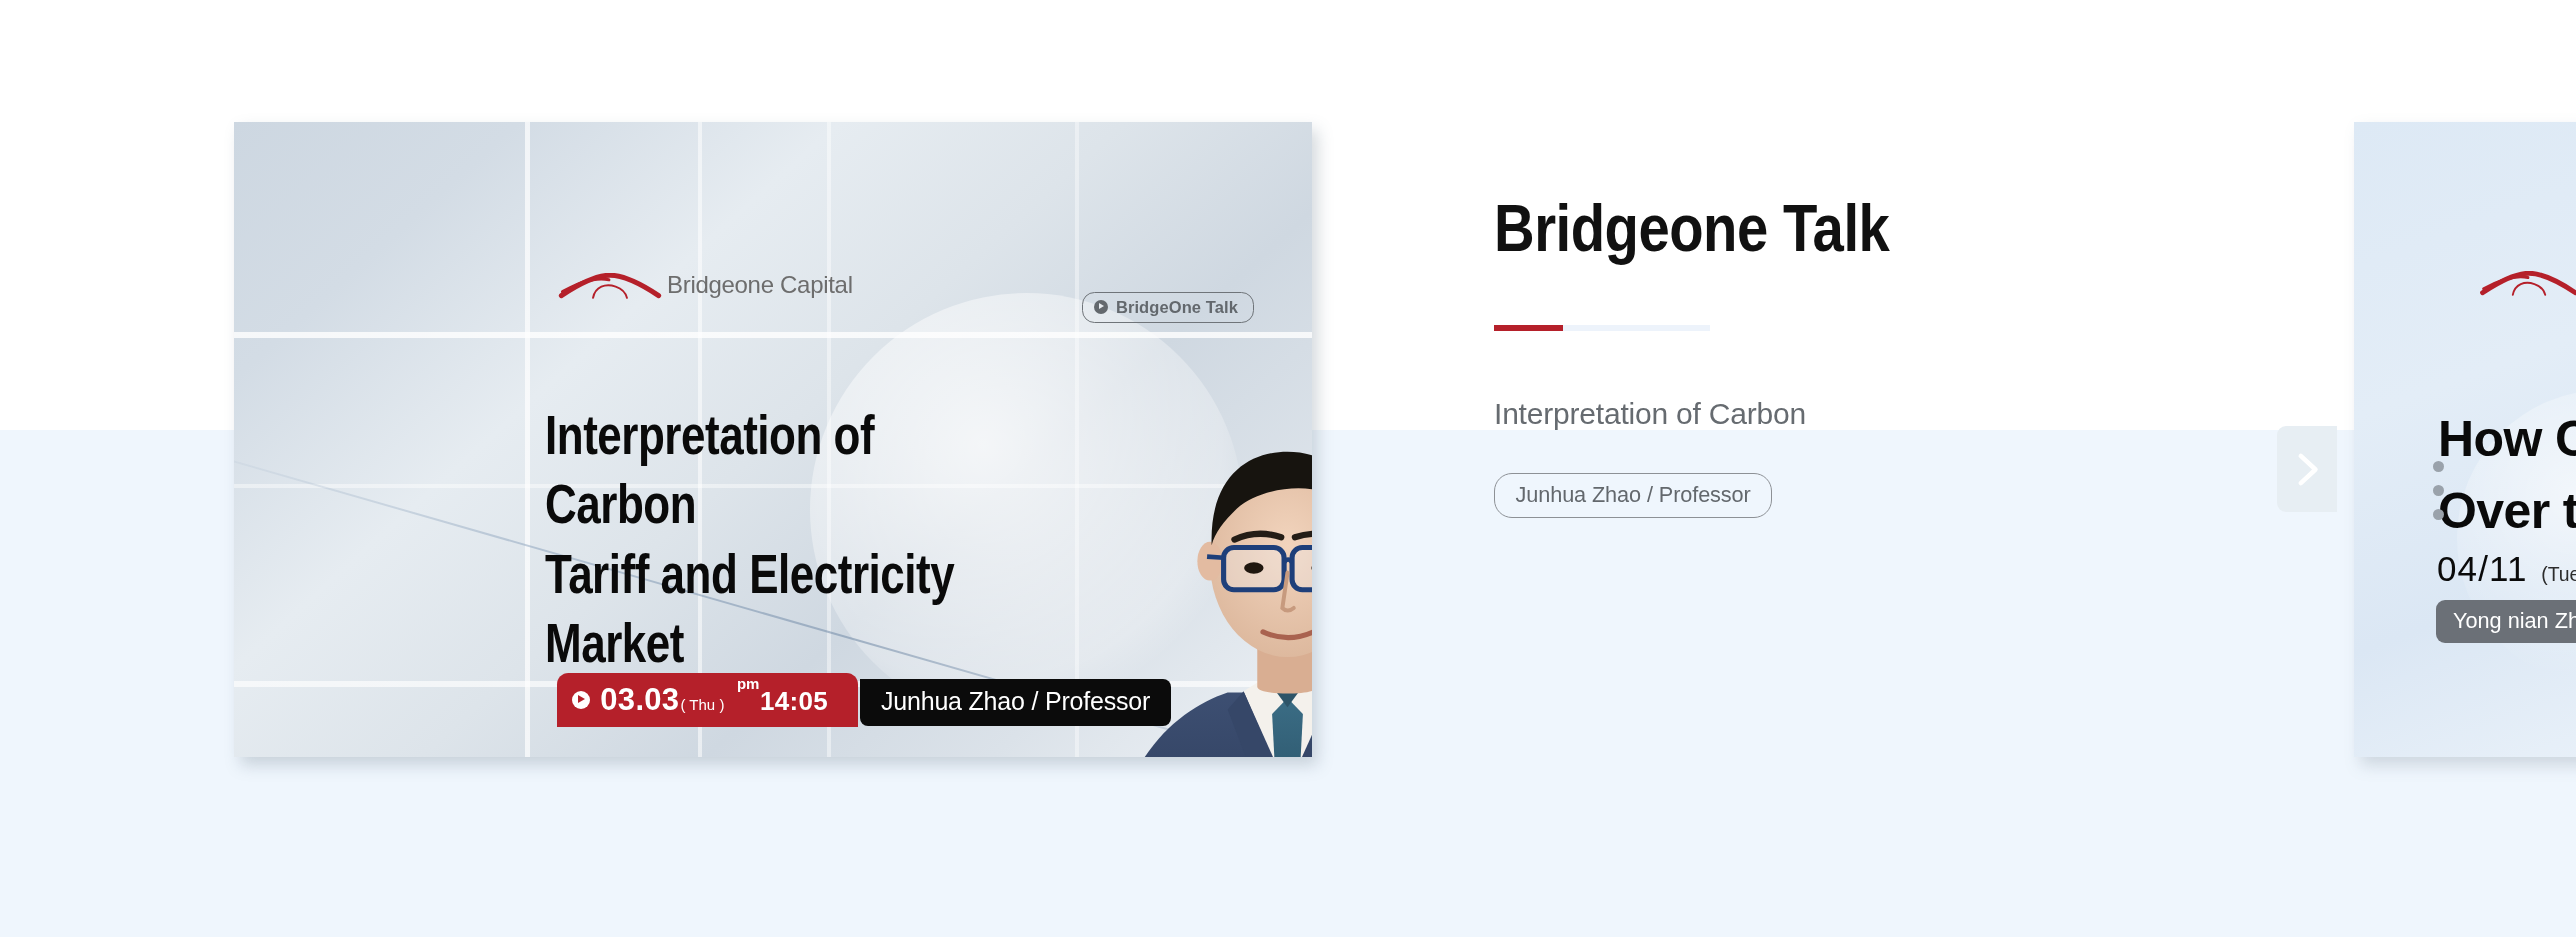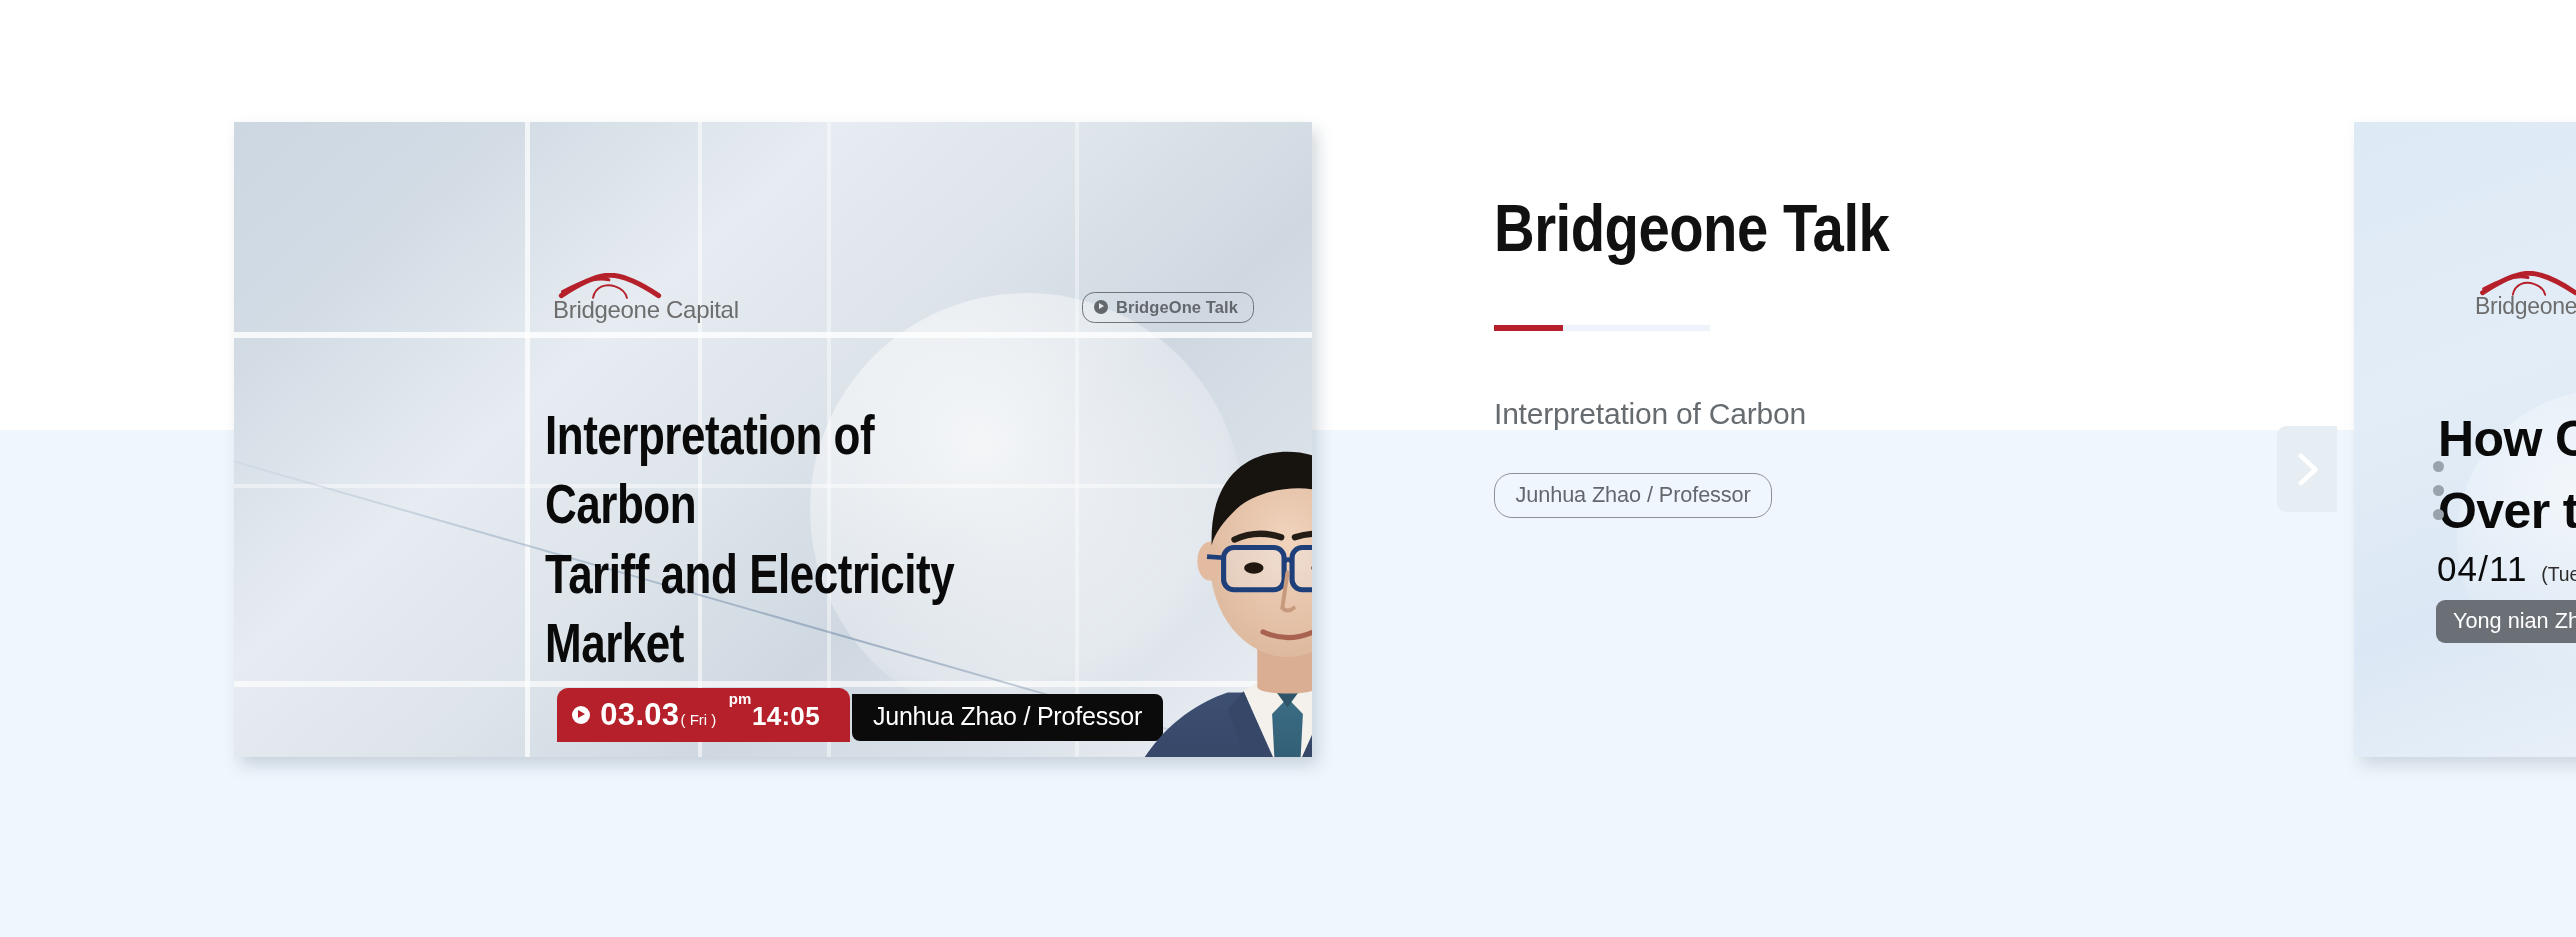--- a/index.html
+++ b/index.html
@@ -59,21 +59,21 @@
     left: -68px; top: 319px;
     width: 1311px; height: 1.7px;
     background: linear-gradient(90deg, rgba(255,255,255,0), #8ea4bd 30%, #6f88a5 55%, rgba(255,255,255,0));
     transform: rotate(16deg);
     transform-origin: left center;
     opacity: .55;
   }
 
   
   .card-logo { position: absolute; left: 319px; top: 151px; }
-  .logo-row { display: flex; flex-direction: column; align-items: flex-start; }
+  .logo-row { display: flex; flex-direction: row; align-items: flex-end; }
   .logo-mark { width: 114px; height: 26px; display: block; }
   .logo-text {
     font-size: 24px; font-weight: 400; color: #6d6d6d;
     letter-spacing: -0.3px; margin-top: -3.4px; white-space: nowrap;
   }
 
   
   .talk-badge {
     position: absolute; right: 58px; top: 170px;
     display: flex; align-items: center; gap: 7.4px;
@@ -98,21 +98,21 @@
   .card-title {
     position: absolute; left: 311px; top: 279px;
     width: 547px;
     font-family: "Liberation Sans Narrow", "Liberation Sans", sans-serif;
     font-size: 55px; font-weight: 700; line-height: 1.26;
     color: #0a0a0a; letter-spacing: -0.6px;
     transform: scaleX(.80); transform-origin: left top;
   }
 
   
-  .date-wrap { position: absolute; left: 323px; top: 566px; }
+  .date-wrap { position: absolute; left: 323px; top: 551px; }
   .date-bar {
     display: inline-flex; align-items: baseline;
     background: #b5202a;
     border-radius: 11.4px 11.4px 0 0;
     padding: 8.6px 30px 9px 15px;
     position: relative;
   }
   .date-bar .play {
     width: 18px; height: 18px; border-radius: 50%;
     background: #ffffff; position: relative; flex: none;
@@ -247,21 +247,21 @@
     <div class="card-title">
       <div>Interpretation of Carbon</div>
       <div>Tariff and Electricity</div>
       <div>Market</div>
     </div>
 
     <div class="date-wrap">
       <div class="date-bar">
         <i class="play"></i>
         <span class="date-num">03.03</span>
-        <span class="date-dow">( Fri )</span>
+        <span class="date-dow">( Thu )</span>
         <span class="date-ampm">pm</span>
         <span class="date-time">14:05</span>
       </div>
       <div class="speaker-bar">
         <span>Junhua Zhao / Professor</span>
       </div>
     </div>
 
     <div class="portrait">
       <svg viewBox="0 0 710 843">

